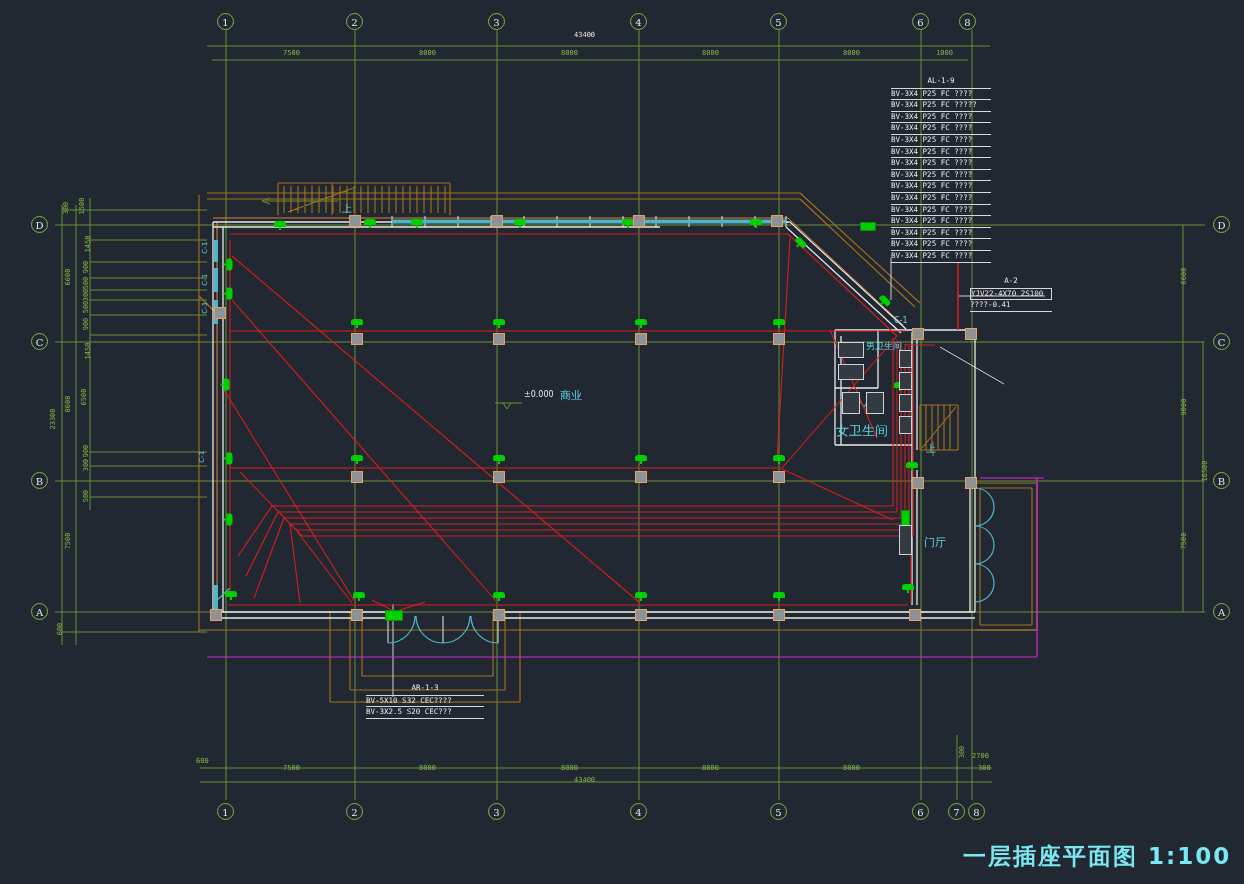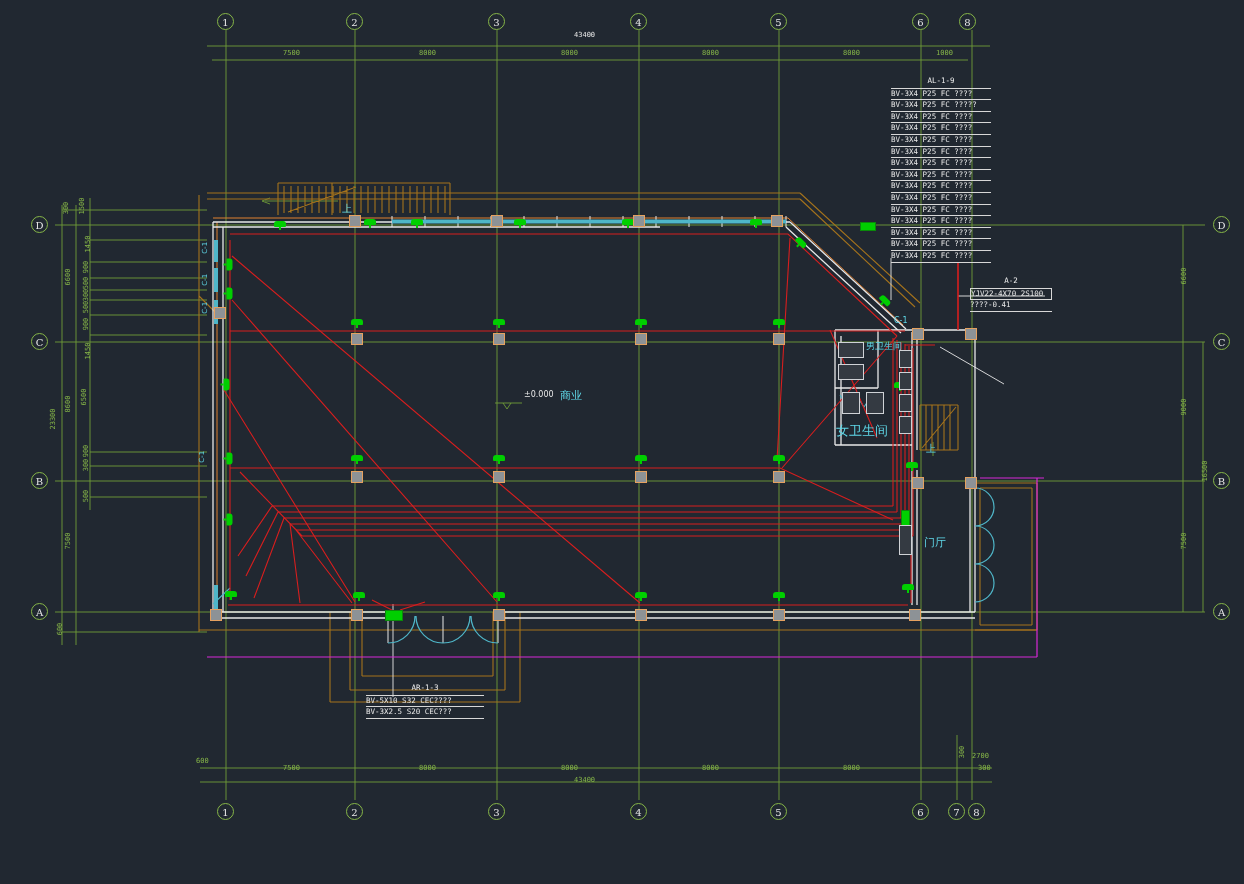--- a/index.html
+++ b/index.html
@@ -94,20 +94,21 @@
       <path d="M232,256L640,603 M232,300L497,602 M224,390L355,602 M790,238L777,460 M830,330L877,438 M897,336L782,468"></path>
       <path d="M958,262V330" stroke-width="1.6"></path>
       <path d="M905,345H935 M392,610L372,600 M400,610L425,602"></path>
     </g>
 
     <g stroke="#d829d8" stroke-width="1.2" fill="none">
       <path d="M207,657H1037 M1037,478V657 M980,478H1044"></path>
     </g>
   </svg>
 
+  <div id="plan-title">一层插座平面图 1:100</div>
 <div class="bubble" style="left: 217px; top: 13px;">1</div>
     <div class="bubble" style="left: 346px; top: 13px;">2</div>
     <div class="bubble" style="left: 488px; top: 13px;">3</div>
     <div class="bubble" style="left: 630px; top: 13px;">4</div>
     <div class="bubble" style="left: 770px; top: 13px;">5</div>
     <div class="bubble" style="left: 912px; top: 13px;">6</div>
     <div class="bubble" style="left: 959px; top: 13px;">8</div>
     <div class="bubble" style="left: 217px; top: 803px;">1</div>
     <div class="bubble" style="left: 346px; top: 803px;">2</div>
     <div class="bubble" style="left: 488px; top: 803px;">3</div>

